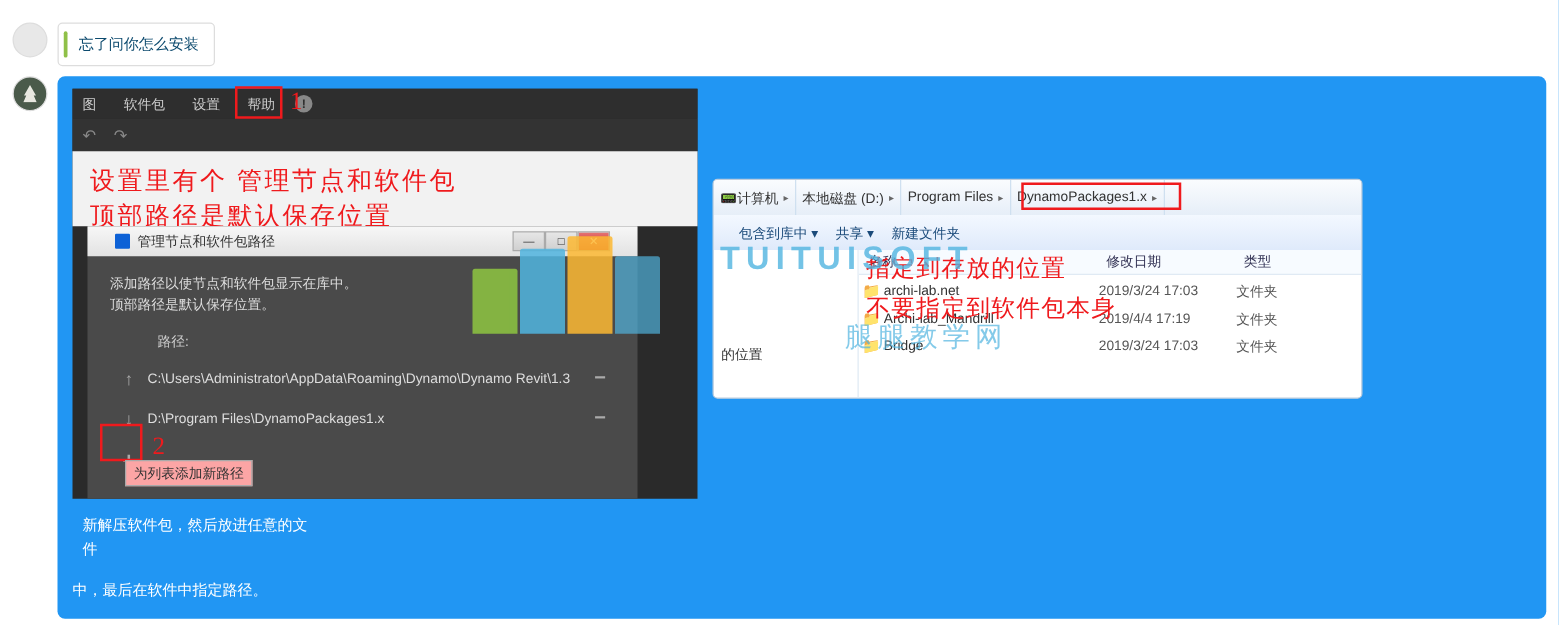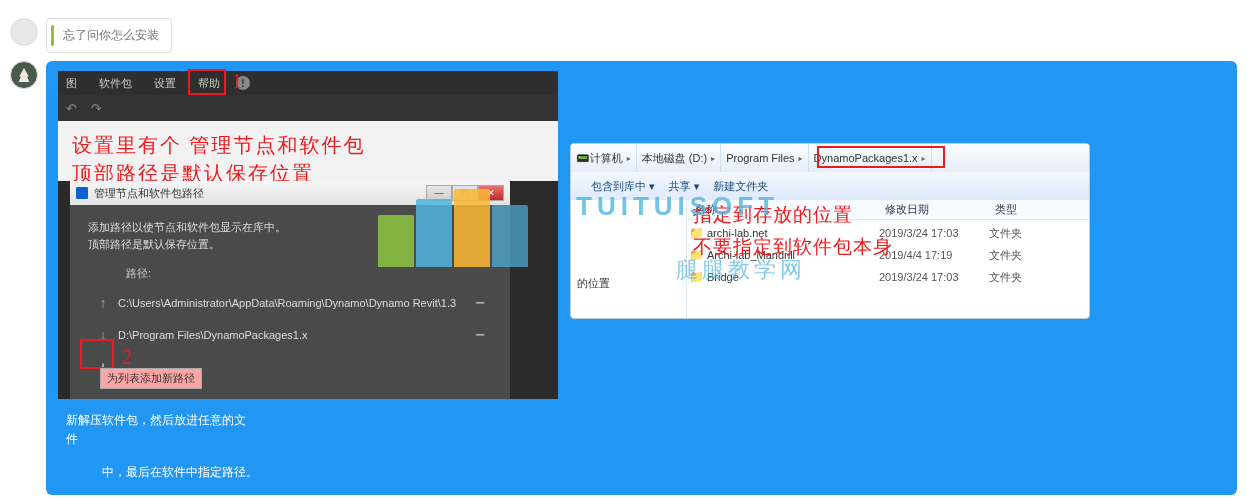--- a/index.html
+++ b/index.html
@@ -3,39 +3,39 @@
   <meta charset="utf-8">
   <style>
     * { margin: 0; padding: 0; box-sizing: border-box; font-family: "Microsoft YaHei", Arial, sans-serif; }
     body { background: #fff; padding: 10px; font-size: 12px; }
     .msg-row { display: flex; align-items: flex-start; margin: 8px 0; gap: 8px; }
     .avatar { width: 28px; height: 28px; border-radius: 50%; background: #e8e8e8; flex-shrink: 0; border: 1px solid #ddd; }
     .avatar.tree { background: #4a5a4a; display: flex; align-items: center; justify-content: center; }
     .avatar.tree::after { content: ''; width: 12px; height: 14px; background: #e8e8e0; clip-path: polygon(50% 0, 90% 60%, 75% 60%, 95% 100%, 5% 100%, 25% 60%, 10% 60%); }
     .bubble { background: #fff; border: 1px solid #ddd; border-radius: 4px; padding: 8px 12px; position: relative; max-width: 240px; }
     .bubble .vbar { position: absolute; left: 4px; top: 6px; bottom: 6px; width: 3px; background: #8fc048; border-radius: 2px; }
-    .bubble-text { font-size: 12px; color: #737373; padding-left: 4px; }
+    .bubble-text { font-size: 12px; color: #0c4a6e; padding-left: 4px; }
     .big-bubble { background: #2196F3; border-radius: 6px; padding: 10px 12px 12px; color: #fff; max-width: 1200px; position: relative; }
     .outside-text { color: #fff; font-size: 12px; line-height: 1.6; }
-    .outside-text.post { margin-top: 6px; margin-left: 44px; }
+    .outside-text.post { margin-top: 6px; }
     .img-row { display: flex; gap: 12px; align-items: flex-start; flex-wrap: wrap; }
     .outside-right { margin-left: 8px; align-self: flex-end; margin-bottom: 8px; max-width: 180px; }
     
     .dynamo { width: 500px; background: #2a2a2a; position: relative; }
     .dyn-menu { background: #2e2e2e; height: 24px; display: flex; align-items: center; padding: 0 8px; gap: 22px; color: #ccc; font-size: 11px; }
     .dyn-menu span { cursor: default; }
     .dyn-menu .info { width: 14px; height: 14px; background: #888; border-radius: 50%; display: inline-flex; align-items: center; justify-content: center; color: #2e2e2e; font-size: 10px; font-weight: bold; margin-left: -6px; }
     .redbox-1 { position: absolute; border: 2px solid #ef1a1d; width: 38px; height: 26px; left: 130px; top: -2px; pointer-events:none;}
     .redno-1 { position: absolute; color: #ef1a1d; font-size: 20px; left: 174px; top: -1px; font-family: serif; }
     .dyn-toolbar { background: #333; height: 26px; display: flex; align-items: center; padding: 0 8px; gap: 14px; color: #888; font-size: 13px; }
     .dyn-canvas { background: #f2f2f2; height: 60px; padding: 10px 14px; position: relative; }
     .redtxt-1 { color: #ef1a1d; font-size: 20px; letter-spacing: 2px; line-height: 1.4; }
     
     .path-dialog { width: 440px; background: #4a4a4a; margin-left: 12px; position: relative; }
-    .pd-title { background: linear-gradient(#f7f7f7,#e2e2e2); height: 24px; display: flex; align-items: center; padding: 0 6px; font-size: 11px; color: #333; position: relative; }
+    .pd-title { background: linear-gradient(#f7f7f7,#e2e2e2); height: 24px; display: flex; align-items: center; padding: 0 22px; font-size: 11px; color: #333; position: relative; }
     .pd-title .r { width: 12px; height: 12px; background: #0d61d6; border-radius: 1px; margin-right: 6px; }
     .winbtns { margin-left: auto; display: flex; }
     .winbtn { width: 26px; height: 16px; background: linear-gradient(#e6e6e6,#d0d0d0); border: 1px solid #aaa; font-size: 9px; text-align: center; line-height: 14px; color: #333; }
     .winbtn.close { background: linear-gradient(#e57373,#c62828); color: #fff; }
     .pd-body { padding: 14px 18px; }
     .pd-desc { color: #ddd; font-size: 11px; line-height: 1.5; margin-bottom: 14px; }
     .pd-head { display: flex; align-items: flex-end; margin-bottom: 6px; }
     .pd-head-lbl { color: #ccc; font-size: 11px; margin-left: 38px; }
     .pd-row { display: flex; align-items: center; height: 32px; }
     .pd-arrow { width: 30px; text-align: center; color: #aaa; font-size: 14px; }

